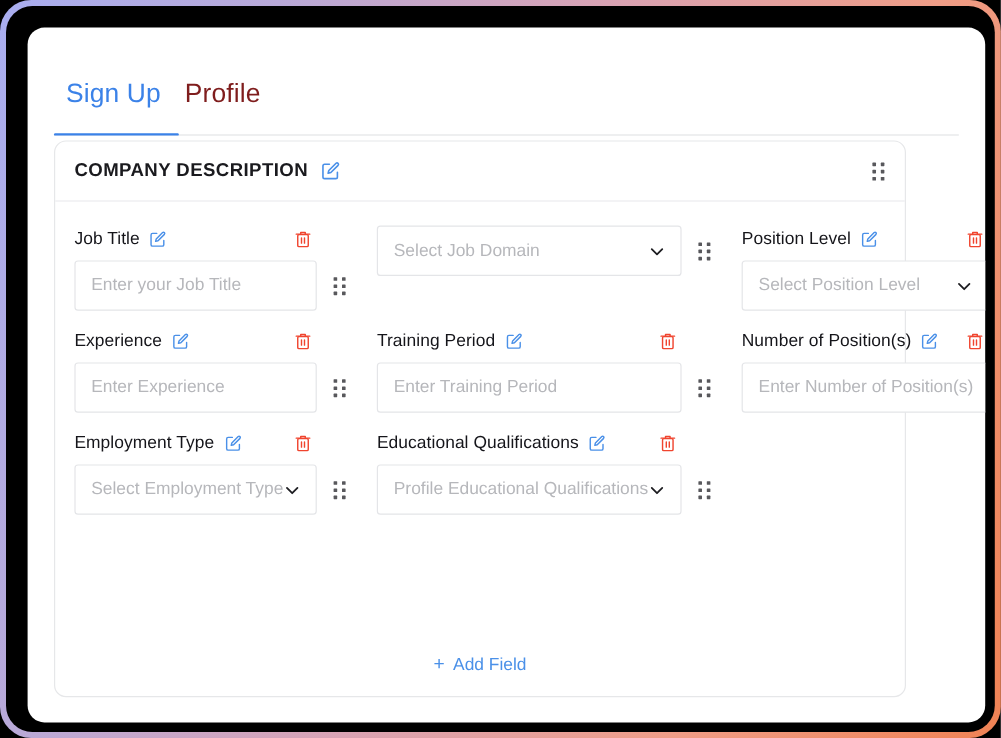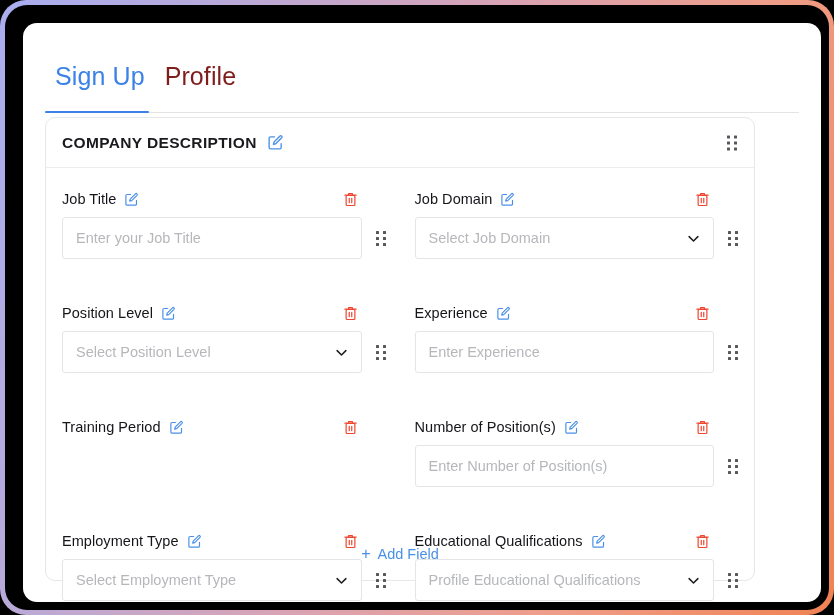--- a/index.html
+++ b/index.html
@@ -57,21 +57,21 @@
   }
 
   .tabs-row {
     display: flex;
     align-items: flex-end;
     height: 58px;
     gap: 0px;
   }
 
   .tab {
-    font-size: 25px;
+    font-size: 22px;
     line-height: 1;
     padding: 0 10px 14px 10px;
     letter-spacing: 0.1px;
     cursor: pointer;
     white-space: nowrap;
     position: relative;
   }
   .tab.active { color: #3b82e8; font-weight: 400; }
   .tab.inactive { color: #7f1d1d; font-weight: 400; }
 
@@ -153,24 +153,23 @@
     height: 3px;
     background: #58585c;
     border-radius: 0.5px;
     display: block;
   }
 
   
   #fields-grid {
     padding: 14px 16px 0 16px;
     display: grid;
-    grid-template-columns: 1fr 1fr;
+    grid-template-columns: 1fr 1fr 1fr;
     column-gap: 26px;
     row-gap: 0px;
-    gap: 29px;
   }
 
   .field-block {
     padding-top: 6px;
     padding-bottom: 8px;
   }
 
   .field-label-row {
     display: flex;
     align-items: center;
@@ -321,38 +320,20 @@
                   <span></span>
                   <span></span>
                   <span></span>
                   <span></span>
                   <span></span>
                   <span></span>
                 </div>
               </div>
             </div>
             <div class="field-block">
-              <div class="field-label-row">
-                <span class="field-label">Job Domain</span>
-                <button class="icon-btn field-label-edit">
-                  <svg width="15" height="15" viewBox="0 0 24 24" fill="none" stroke="#4a90e8" stroke-width="1.9" stroke-linecap="round" stroke-linejoin="round">
-                    <path d="M20 13.5V19a2 2 0 0 1-2 2H5a2 2 0 0 1-2-2V6a2 2 0 0 1 2-2h5.6"></path>
-                    <path d="M18.4 2.9a1.7 1.7 0 0 1 2.4 2.4L12.3 13.8l-3.2.8.8-3.2z"></path>
-                  </svg>
-                </button>
-                <div class="field-label-spacer"></div>
-                <button class="icon-btn field-delete">
-                  <svg width="15" height="17" viewBox="0 0 24 26" fill="none" stroke="#f0442e" stroke-width="1.9" stroke-linecap="round" stroke-linejoin="round">
-                    <path d="M3 6h18"></path>
-                    <path d="M9 6V3.6h6V6"></path>
-                    <rect x="5" y="6.6" width="14" height="16" rx="1.6"></rect>
-                    <path d="M10 11v7M14 11v7"></path>
-                  </svg>
-                </button>
-              </div>
               <div class="field-control-row">
                 <div class="control select">
                   <span class="placeholder">Select Job Domain</span>
                   <span style="display: inline-flex;">
                     <svg width="15" height="15" viewBox="0 0 24 24" fill="none" stroke="#1d1d21" stroke-width="2.4" stroke-linecap="round" stroke-linejoin="round">
                       <path d="M5 9l7 7 7-7"></path>
                     </svg>
                   </span>
                 </div>
                 <div class="drag-handle control-drag">
@@ -448,20 +429,33 @@
                 <div class="field-label-spacer"></div>
                 <button class="icon-btn field-delete">
                   <svg width="15" height="17" viewBox="0 0 24 26" fill="none" stroke="#f0442e" stroke-width="1.9" stroke-linecap="round" stroke-linejoin="round">
                     <path d="M3 6h18"></path>
                     <path d="M9 6V3.6h6V6"></path>
                     <rect x="5" y="6.6" width="14" height="16" rx="1.6"></rect>
                     <path d="M10 11v7M14 11v7"></path>
                   </svg>
                 </button>
               </div>
+              <div class="field-control-row">
+                <div class="control">
+                  <span class="placeholder">Enter Training Period</span>
+                </div>
+                <div class="drag-handle control-drag">
+                  <span></span>
+                  <span></span>
+                  <span></span>
+                  <span></span>
+                  <span></span>
+                  <span></span>
+                </div>
+              </div>
             </div>
             <div class="field-block">
               <div class="field-label-row">
                 <span class="field-label">Number of Position(s)</span>
                 <button class="icon-btn field-label-edit">
                   <svg width="15" height="15" viewBox="0 0 24 24" fill="none" stroke="#4a90e8" stroke-width="1.9" stroke-linecap="round" stroke-linejoin="round">
                     <path d="M20 13.5V19a2 2 0 0 1-2 2H5a2 2 0 0 1-2-2V6a2 2 0 0 1 2-2h5.6"></path>
                     <path d="M18.4 2.9a1.7 1.7 0 0 1 2.4 2.4L12.3 13.8l-3.2.8.8-3.2z"></path>
                   </svg>
                 </button>

